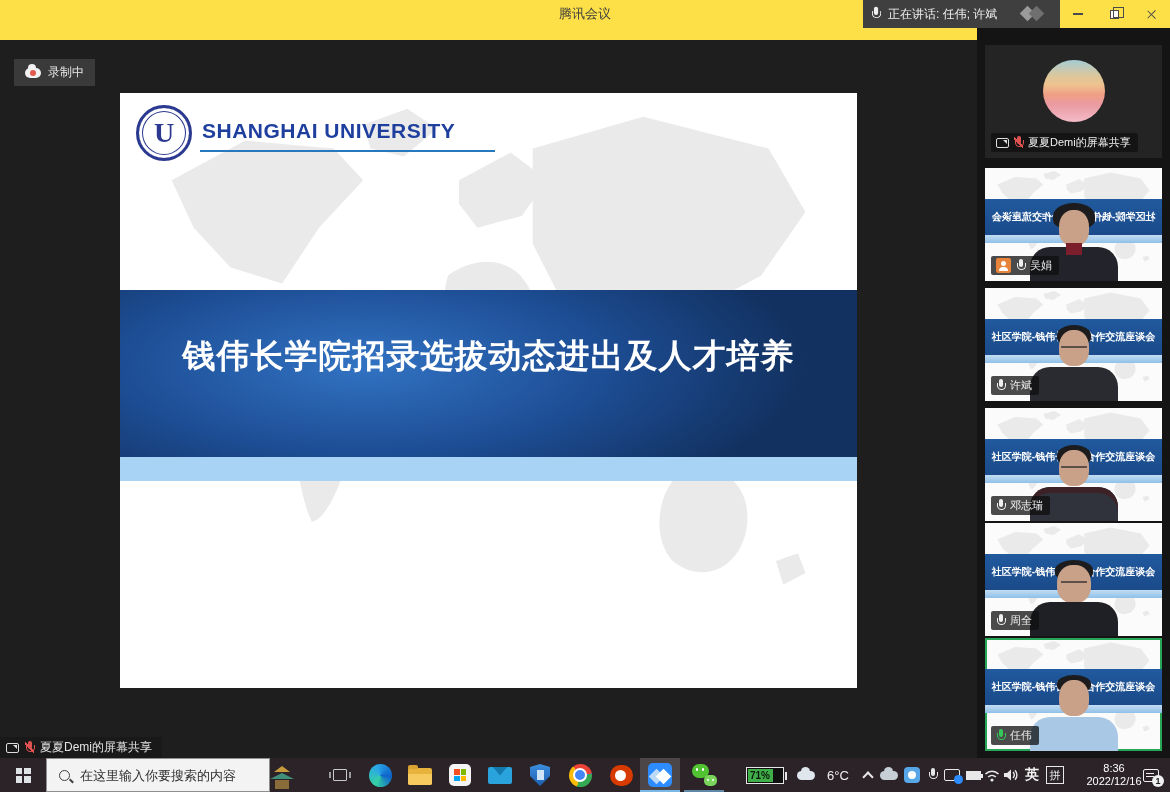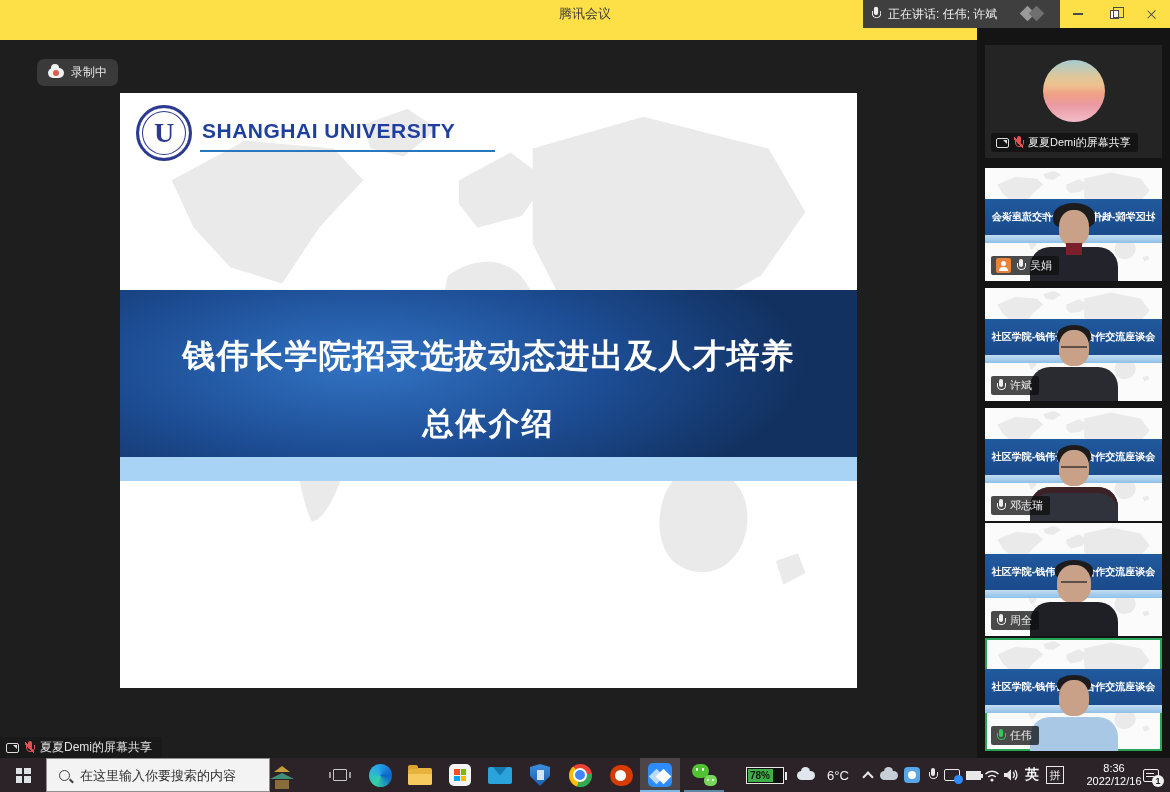--- a/index.html
+++ b/index.html
@@ -18,21 +18,21 @@
   .win-controls { position:absolute; right:0; top:0; height:28px; display:flex; }
   .win-btn { width:37px; height:28px; display:flex; align-items:center; justify-content:center; color:#4a4a4a; font-size:14px; }
   .glyph-min { width:10px; height:1.5px; background:#4a4a4a; }
   .glyph-restore { position:relative; width:9px; height:9px; border:1.2px solid #4a4a4a; background:#fff; }
   .glyph-restore::before { content:""; position:absolute; left:2px; top:-4px; width:9px; height:9px; border:1.2px solid #4a4a4a; }
   .glyph-close { position:relative; width:11px; height:11px; }
   .glyph-close::before, .glyph-close::after { content:""; position:absolute; left:5px; top:0; width:1.4px; height:11px; background:#4a4a4a; }
   .glyph-close::before { transform:rotate(45deg); } .glyph-close::after { transform:rotate(-45deg); }
 
   
-  .rec-badge { position:absolute; left:14px; top:59px; height:27px; background:#3a3a3a; border-radius:7px; display:flex; align-items:center; gap:7px; padding:0 11px; color:#e8e8e8; font-size:12px;margin-left:23px; }
+  .rec-badge { position:absolute; left:14px; top:59px; height:27px; background:#3a3a3a; border-radius:0; display:flex; align-items:center; gap:7px; padding:0 11px; color:#e8e8e8; font-size:12px; }
   .rec-ic { position:relative; width:16px; height:10px; background:#f2f2f2; border-radius:6px; }
   .rec-ic::before { content:""; position:absolute; left:3px; top:-4px; width:8px; height:8px; border-radius:50%; background:#f2f2f2; }
   .rec-ic::after { content:""; position:absolute; left:5px; top:2px; width:6px; height:6px; border-radius:50%; background:#e05b4b; }
 
   
   .slide { position:absolute; left:120px; top:93px; width:737px; height:595px; background:#ffffff; overflow:hidden; }
   .map-holder { position:absolute; inset:0; pointer-events:none; }
   .wmap { position:absolute; inset:0; width:100%; height:100%; }
   .logo-row { position:absolute; left:16px; top:12px; display:flex; align-items:center; gap:8px; z-index:2; }
   .emblem { width:56px; height:56px; border-radius:50%; border:3px solid #2b3990; background:#fff; display:flex; align-items:center; justify-content:center; box-shadow: inset 0 0 0 3px #fff, inset 0 0 0 4px #2b3990; }
@@ -221,21 +221,20 @@
     <div class="logo-row">
       <div class="emblem">
           <span class="emblem-u">U</span>
         </div>
       <div class="uni-wrap">
         <span class="uni-name">SHANGHAI UNIVERSITY</span>
       </div>
     </div>
     <div class="banner">
       <div class="l1">钱伟长学院招录选拔动态进出及人才培养</div>
-      <div class="l2">总体介绍</div>
     </div>
     <div class="strip"></div>
   </div>
 
   <div class="share-pill">
     <span class="share-ic"></span>
     <span class="mic muted"></span>
     <span>夏夏Demi的屏幕共享</span>
   </div>
 
@@ -469,21 +468,21 @@
     <div class="tb-abs app underline" style="left:684px">
         <span class="wechat-ic">
           <span class="wc1"></span>
           <span class="wc2"></span>
         </span>
       </div>
 
     <div class="tb-abs bat-wrap">
       <span class="bat-body">
         <span class="bat-fill"></span>
-        <span class="bat-text">78%</span>
+        <span class="bat-text">71%</span>
         <span class="bat-tip"></span>
       </span>
     </div>
     <div class="tb-abs weather-cloud">
         <span class="cloud"></span>
       </div>
     <div class="tb-abs temp">6°C</div>
     <div class="tb-abs chev">
         <i></i>
       </div>

